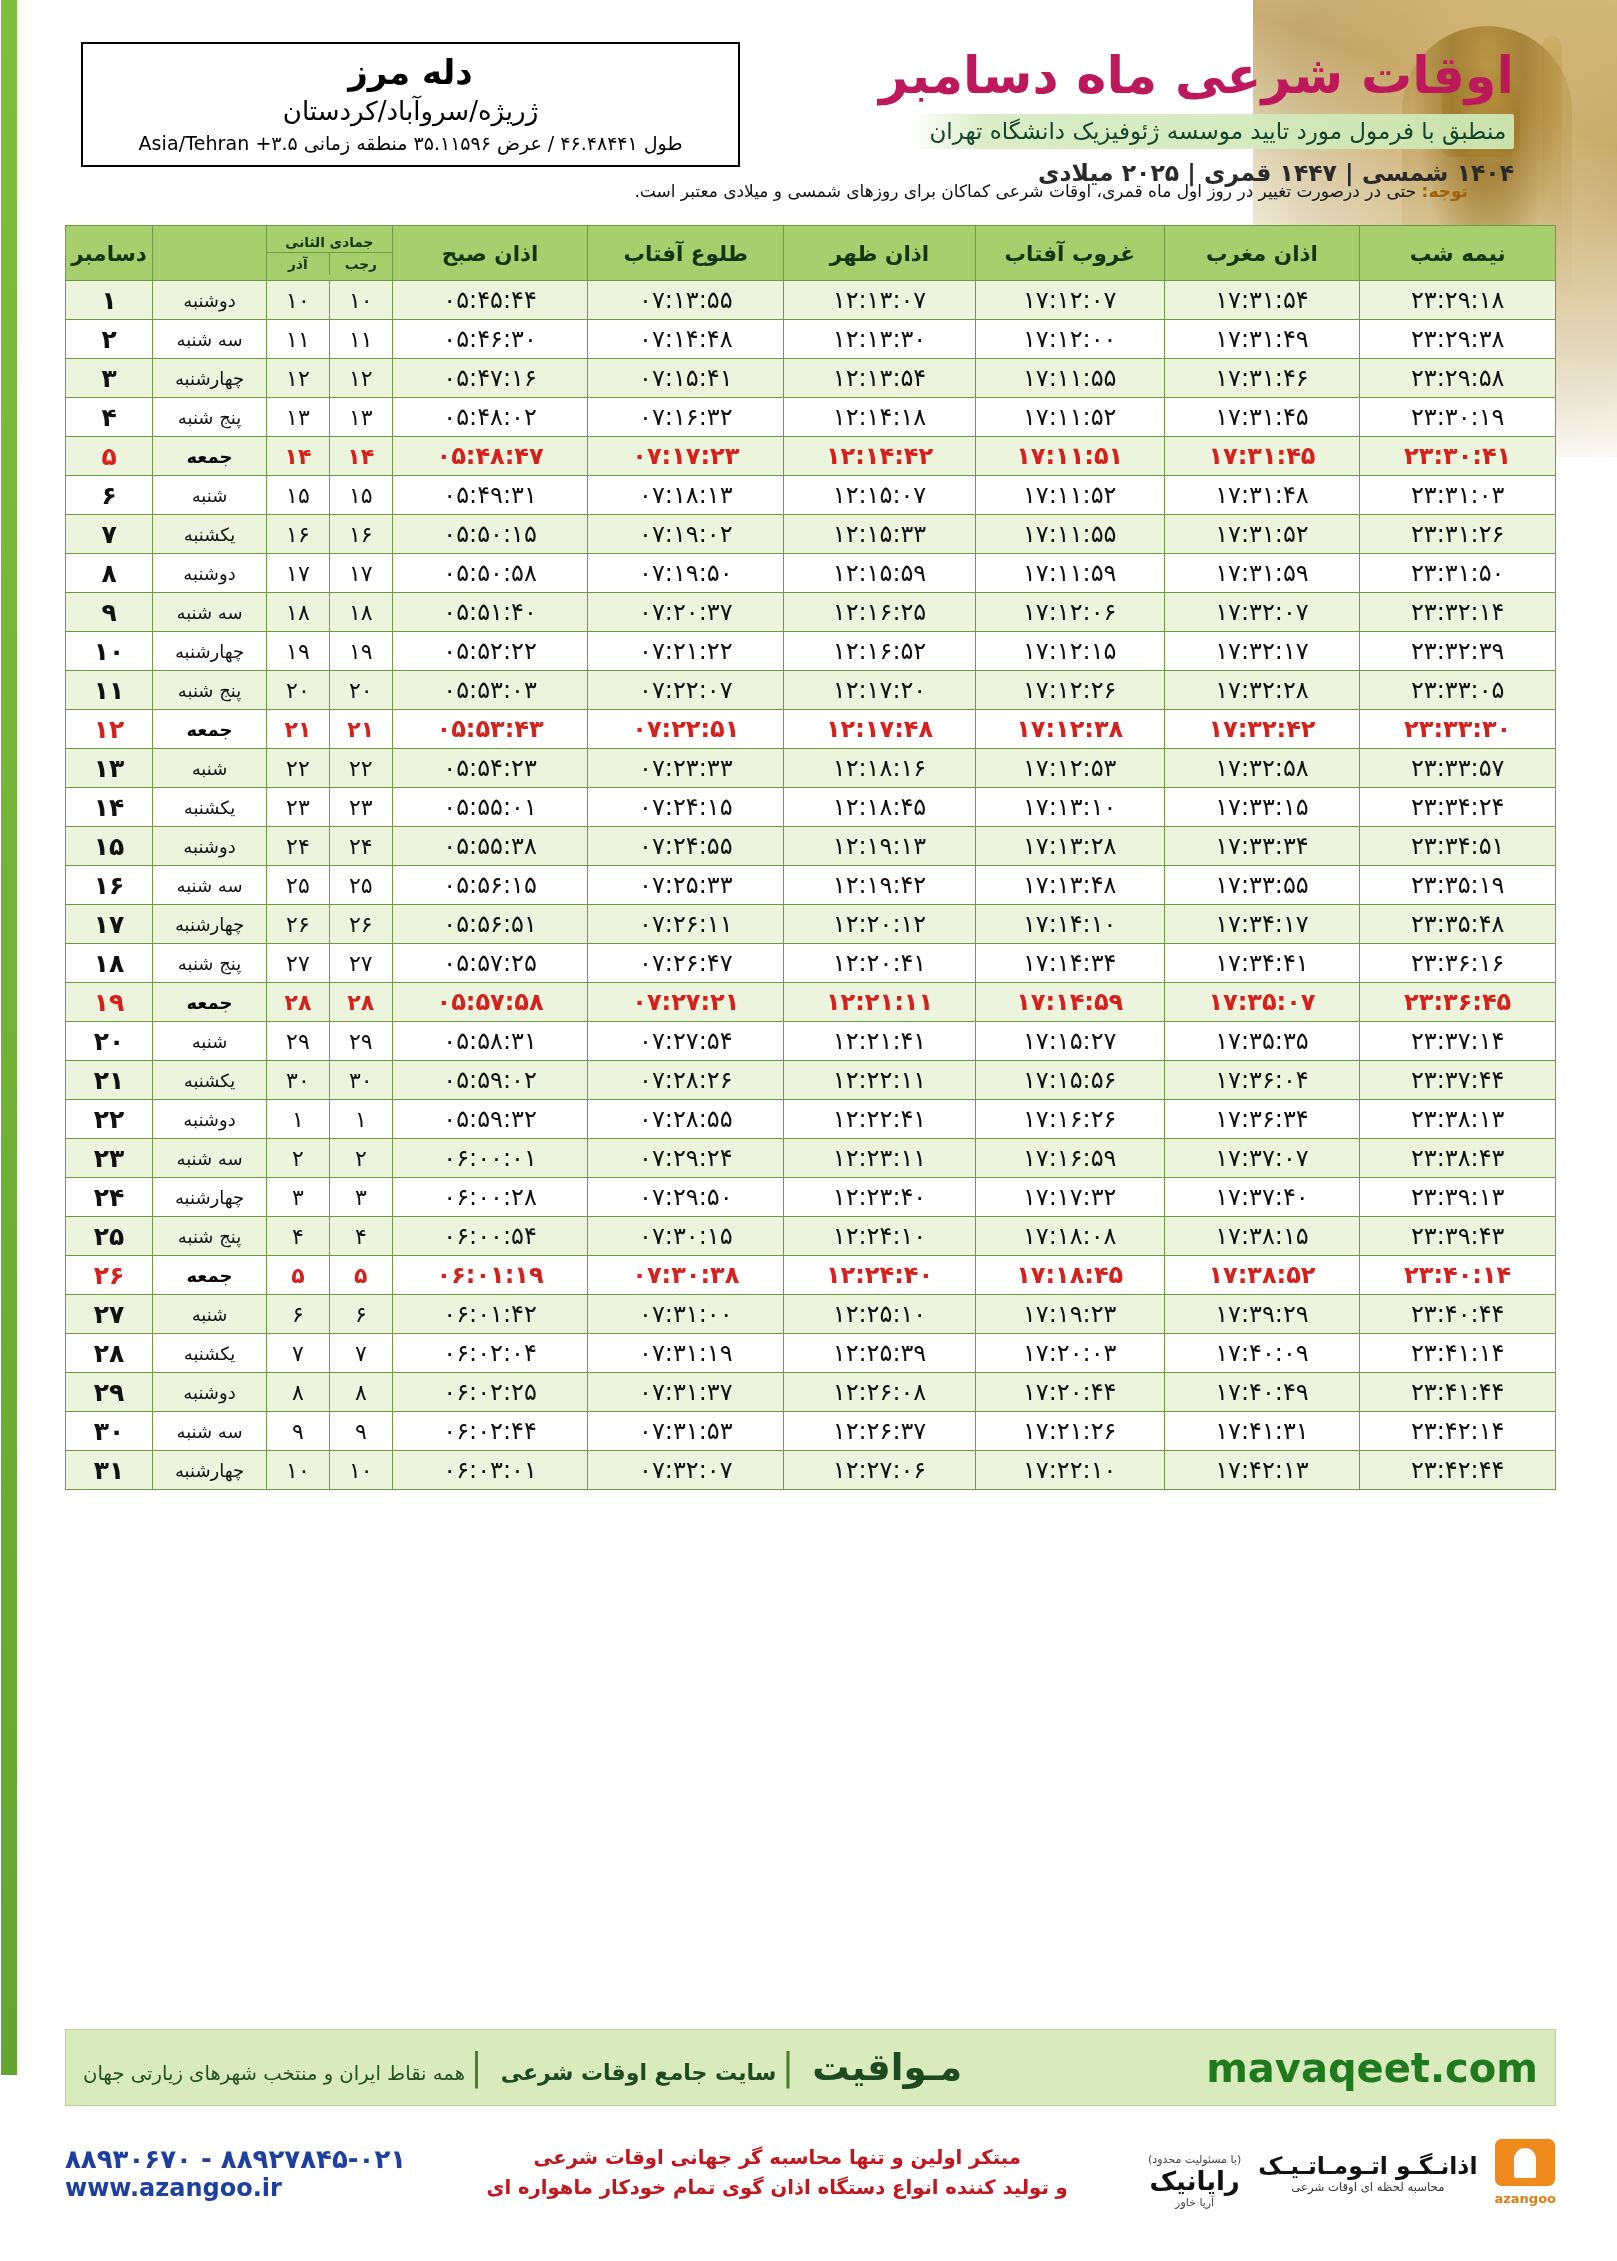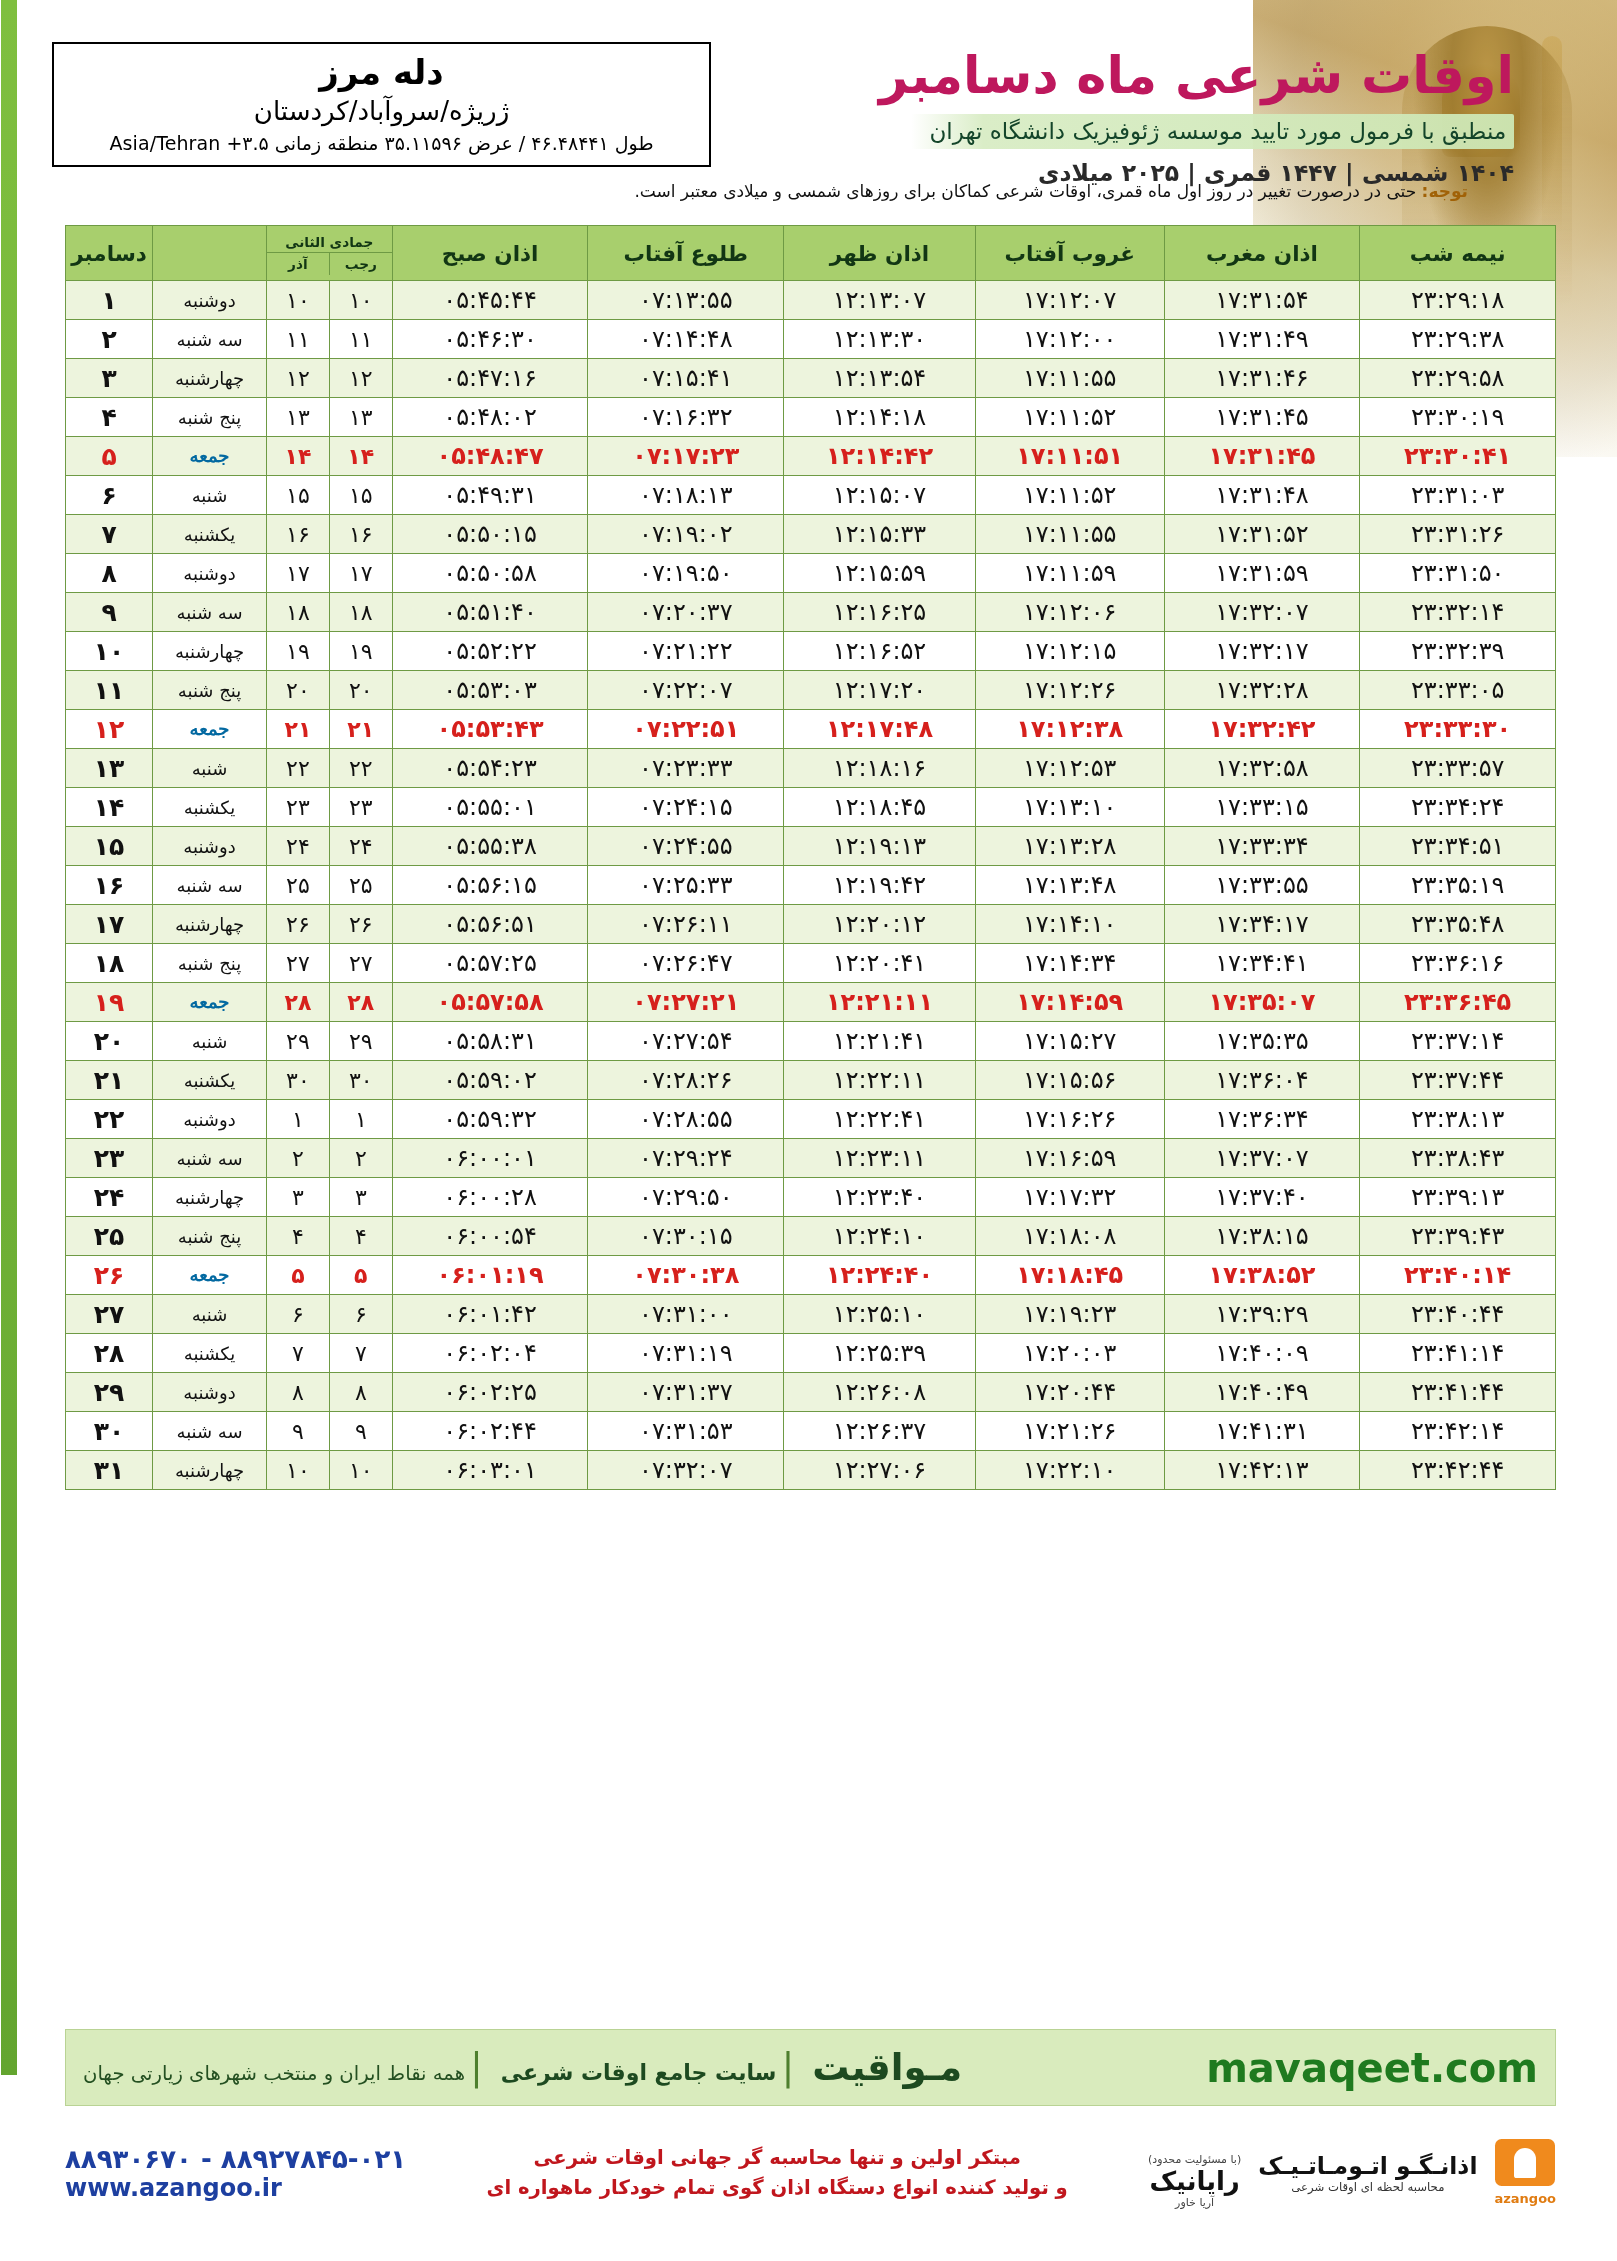--- a/index.html
+++ b/index.html
@@ -53,21 +53,21 @@
   
   .left-bar{
     position:absolute; top:0; left:0; width:17px; height:2075px;
     background:linear-gradient(180deg,#7fbf3f,#63a52f);
     z-index:1;
   }
 
   
   .header { position: relative; z-index: 3; height: 215px; }
   .location-box {
-    position: absolute; top: 42px; left: 52px;
+    position: absolute; top: 42px; left: 81px;
     width: 659px; border: 2px solid #000; background: rgba(255,255,255,0.9);
     padding: 9px 13px 10.4px 13px; text-align: center;
   }
   .location-name { font-size: 34px; font-weight: bold; color: #000; line-height: 1.15; }
   .location-sub { font-size: 26px; color: #000; margin-top: 3.9px; }
   .location-geo { font-size: 19px; color: #000; margin-top: 6.5px; letter-spacing: 0.1px; }
 
   .title-block { position: absolute; top: 46px; left: 770px; width: 770px; text-align: right; padding-right: 26px;}
   .title-main { font-size: 51px; font-weight: bold; color: #be185d; letter-spacing: -0.7px; }
   .title-sub {
@@ -109,21 +109,21 @@
   .split-bot { flex: 1; display: flex; }
   .split-bot > div { flex: 1; display:flex; align-items:center; justify-content:center; font-size: 13.7px; }
   .split-bot > div + div { border-right: 1.3px solid #6e9a44; }
 
   tbody td { height: 39px; font-size: 24px; color: #111; padding: 0 3.9px; }
   tbody tr:nth-child(odd) td { background: #edf4dd; }
   tbody tr:nth-child(even) td { background: #ffffff; }
   td.dayname { font-size: 18px; }
   td.gdate { font-size: 25px; font-weight: bold; }
   tr.friday td { color: #d6201c; font-weight: bold; }
-  tr.friday td.dayname { color: #0369a1; font-family: Liberation Serif, serif; }
+  tr.friday td.dayname { color: #000000; }
   td.hijri, td.shamsi { font-size: 22px; }
 
   
   col.c-nimeshab { width: 196px; }
   col.c-maghreb  { width: 196px; }
   col.c-ghorub   { width: 189px; }
   col.c-zohr     { width: 192px; }
   col.c-tolu     { width: 196px; }
   col.c-sobh     { width: 196px; }
   col.c-hijri    { width: 63px; }

